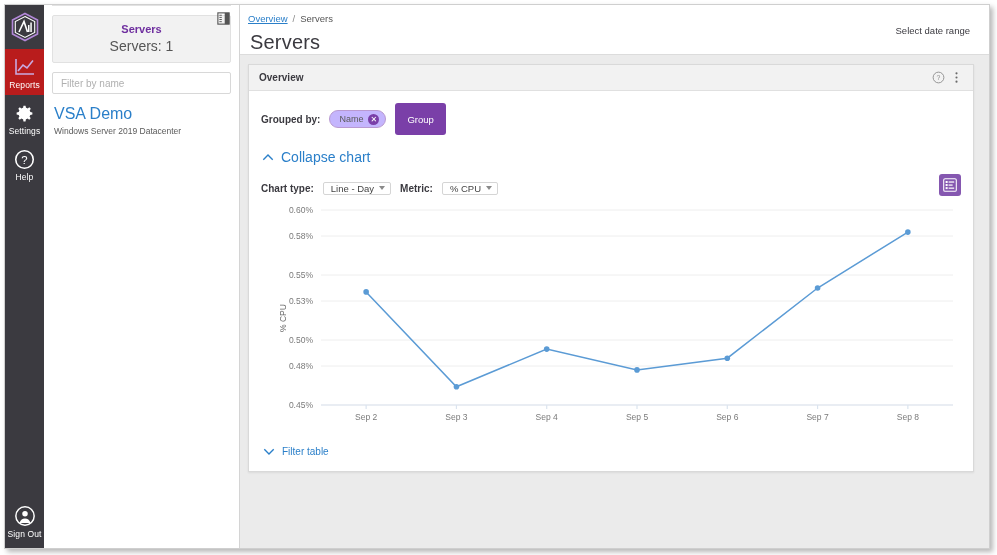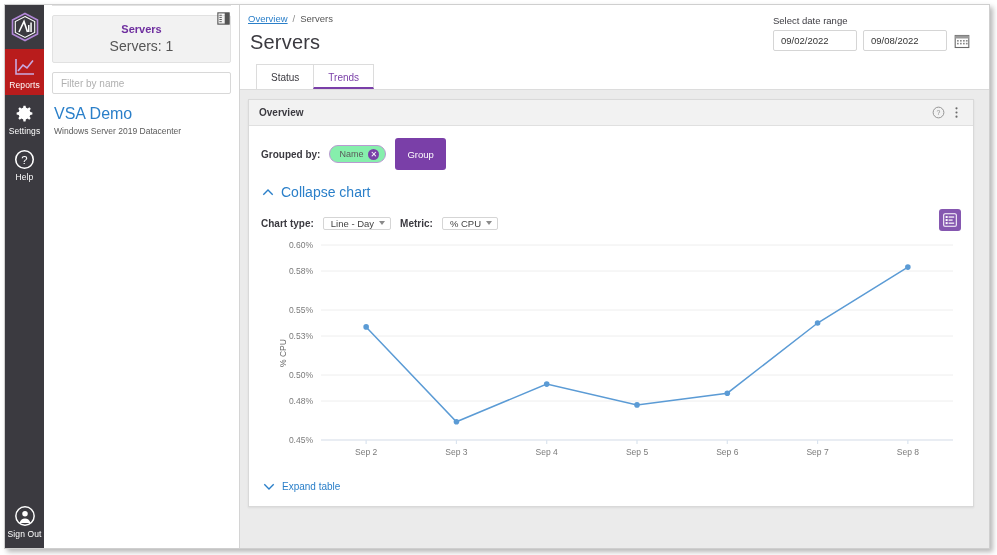--- a/index.html
+++ b/index.html
@@ -79,21 +79,21 @@
   .ctx-item-desc { color: #5a5a5a; font-size: 8.5px; margin-top: 3px; }
 
   
   .main { flex: 1 1 auto; position: relative; background: #ffffff; display: flex; flex-direction: column; }
   .main-head { position: relative; padding: 8px 0 0 8px; background: #fff; }
   .crumb { font-size: 9.5px; color: #555; display: flex; gap: 5px; align-items: center; }
   .crumb a { color: #2a7fc9; text-decoration: underline; cursor: pointer; font-size: 9.5px; }
   .crumb .slash { color: #8a8a8a; }
   .page-title { font-size: 20px; color: #3b3a40; font-weight: normal; margin: 7px 0 0 2px; letter-spacing: .2px; }
 
-  .daterange { position: absolute; right: 26px; top: 10px; }
+  .daterange { position: absolute; right: 26px; top: 20px; }
   .dr-label { font-size: 9.5px; color: #3b3a40; margin-bottom: 4px; }
   .dr-row { display: flex; align-items: center; gap: 6px; }
   .dr-input {
     width: 84px; height: 21px; border: 1px solid #d5d5d5; border-radius: 2px;
     background: #fff; font-size: 9.5px; color: #333; padding: 0 7px;
     font-family: "Liberation Sans", sans-serif; outline: none;
   }
   .dr-cal {
     width: 17px; height: 17px; cursor: pointer; display: flex;
     align-items: center; justify-content: center;
@@ -123,21 +123,21 @@
   .panel-title { font-size: 10px; color: #3b3a40; font-weight: bold; flex: 1 1 auto; }
   .panel-ico { width: 18px; display: flex; align-items: center; justify-content: center; cursor: pointer; }
 
   .panel-body { padding: 12px 12px 0 12px; position: relative; }
 
   .grouped-row { display: flex; align-items: center; gap: 9px; }
   .grouped-lbl { font-size: 10px; color: #3b3a40; font-weight: bold; }
   .chip {
     display: inline-flex; align-items: center; gap: 5px;
     border: 1px solid #b99ad1; border-radius: 11px; height: 18px;
-    padding: 0 6px 0 9px; font-size: 9px; color: #5a5a5a; background: #86efac;
+    padding: 0 6px 0 9px; font-size: 9px; color: #5a5a5a; background: #c4b5fd;
     cursor: pointer;
   }
   .chip-x {
     width: 11px; height: 11px; border-radius: 50%; background: #7a3fa8;
     color: #fff; font-size: 8px; line-height: 11px; text-align: center;
     cursor: pointer;
   }
   .btn-group {
     background: #7a3fa8; color: #fff; border: none; border-radius: 3px;
     height: 32px; padding: 0 12px; font-size: 9.5px; cursor: pointer;
@@ -280,46 +280,22 @@
     <div class="main-head">
       <div class="crumb">
         <a>Overview</a>
         <span class="slash">/</span>
         <span>Servers</span>
       </div>
       <h1 class="page-title">Servers</h1>
 
       <div class="daterange">
         <div class="dr-label">Select date range</div>
-        <div class="dr-row">
-          <input class="dr-input" value="09/02/2022" style="">
-          <input class="dr-input" value="09/08/2022" style="">
-          <div class="dr-cal">
-            <svg width="16" height="16" viewBox="0 0 16 16">
-              <rect x="1.2" y="2.5" width="13.6" height="12" fill="none" stroke="#6a6a6a" stroke-width="1.1"></rect>
-              <rect x="1.2" y="2.5" width="13.6" height="3" fill="#9a9a9a"></rect>
-              <g fill="#8a8a8a">
-                <rect x="3" y="7" width="1.7" height="1.6"></rect>
-                  <rect x="6" y="7" width="1.7" height="1.6"></rect>
-                <rect x="9" y="7" width="1.7" height="1.6"></rect>
-                  <rect x="11.9" y="7" width="1.7" height="1.6"></rect>
-                <rect x="3" y="9.8" width="1.7" height="1.6"></rect>
-                  <rect x="6" y="9.8" width="1.7" height="1.6"></rect>
-                <rect x="9" y="9.8" width="1.7" height="1.6"></rect>
-                  <rect x="11.9" y="9.8" width="1.7" height="1.6"></rect>
-              </g>
-            </svg>
-          </div>
-        </div>
-      </div>
-
-      <div class="tabs">
-        <div class="tab">Status</div>
-        <div class="tab active">Trends</div>
-      </div>
+      </div>
+
     </div>
 
     <div class="content">
       <div class="panel">
 
         <div class="panel-head">
           <div class="panel-title">Overview</div>
           <div class="panel-ico">
             <svg width="13" height="13" viewBox="0 0 16 16">
               <circle cx="8" cy="8" r="6.6" fill="none" stroke="#8a8a8a" stroke-width="1.1"></circle>
@@ -421,20 +397,20 @@
                 <circle cx="646.8571428571429" cy="28.100000000000026" r="2.8" class="series-pt"></circle>
               </svg>
           </div>
 
           <div class="expand-row">
             <span>
               <svg width="12" height="9" viewBox="0 0 14 10">
                 <path d="M1.5 2.5 L7 8 L12.5 2.5" fill="none" stroke="#2a7fc9" stroke-width="1.6"></path>
               </svg>
             </span>
-            <span>Expand table</span>
+            <span>Filter table</span>
           </div>
 
         </div>
       </div>
     </div>
   </div>
 </div>
 
 </body></html>

